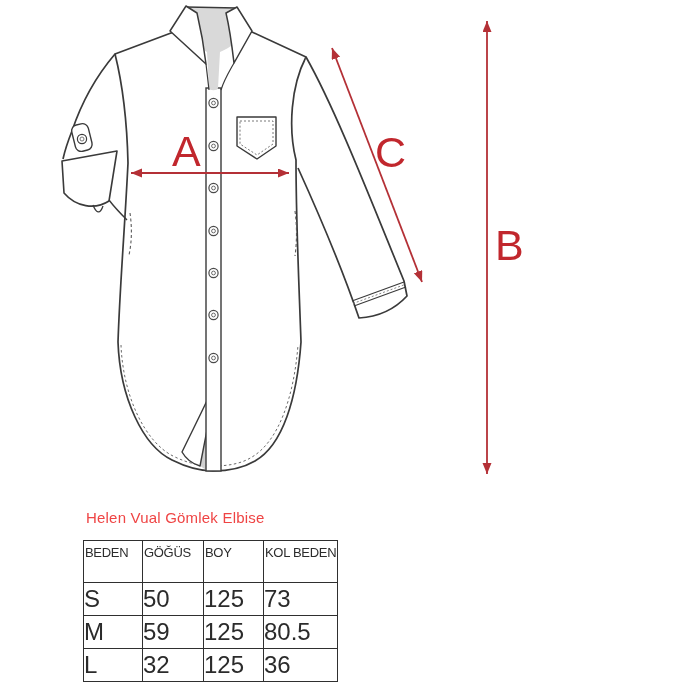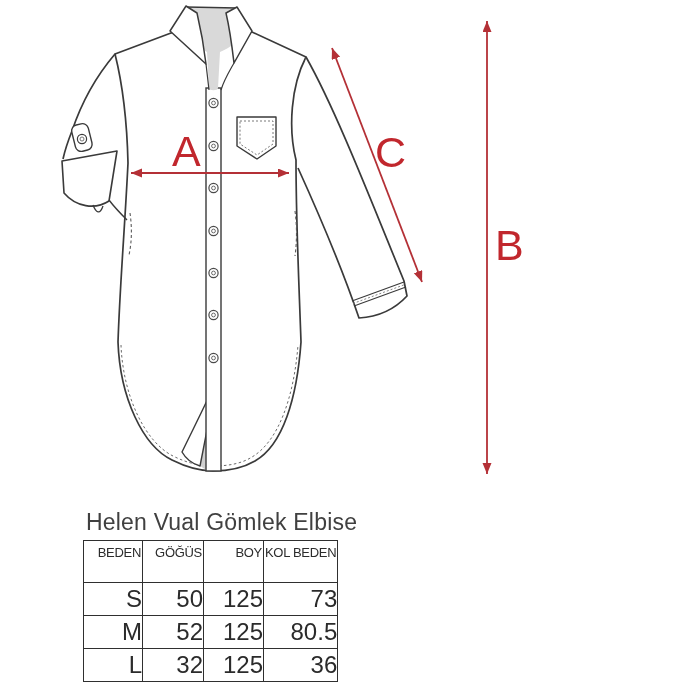--- a/index.html
+++ b/index.html
@@ -1,25 +1,25 @@
 <!DOCTYPE html>
 <html><head>
 <meta charset="utf-8">
 <style>
   html,body{margin:0;padding:0;background:#ffffff;}
   body{width:700px;height:700px;position:relative;overflow:hidden;
        font-family:"Liberation Sans",sans-serif;}
   .stage{position:absolute;inset:0;background:#fff;}
   svg.diagram{position:absolute;left:0;top:0;}
   .product-title{position:absolute;left:86px;top:509px;width:300px;
-       font-size:23px;font-weight:400;color:#404040;letter-spacing:.2px;
+       font-size:15px;font-weight:400;color:#ef4444;letter-spacing:.2px;
        white-space:nowrap;}
   table.size-table{position:absolute;left:83px;top:540px;border-collapse:collapse;
        table-layout:fixed;background:#fff;}
-  table.size-table td{border:1.5px solid #2f2f2f;text-align:right;
+  table.size-table td{border:1.5px solid #2f2f2f;text-align:left;
        overflow:hidden;white-space:nowrap;}
   tr.hdr td{height:36px;font-size:13px;letter-spacing:-.3px;color:#2c2c2c;
        vertical-align:top;padding-top:4px;font-weight:400;}
   tr.datarow td{height:32px;font-size:24px;color:#2b2b2b;vertical-align:middle;
        padding:0;font-weight:400;}
   .c0{width:56px}.c1{width:58px}.c2{width:57px}.c3{width:61px}
 </style>
 </head>
 <body>
 
@@ -120,21 +120,21 @@
         <td class="c3">KOL BEDEN</td>
       </tr>
       <tr class="datarow">
         <td class="c0">S</td>
         <td class="c1">50</td>
         <td class="c2">125</td>
         <td class="c3">73</td>
       </tr>
       <tr class="datarow">
         <td class="c0">M</td>
-        <td class="c1">52</td>
+        <td class="c1">59</td>
         <td class="c2">125</td>
         <td class="c3">80.5</td>
       </tr>
       <tr class="datarow">
         <td class="c0">L</td>
         <td class="c1">32</td>
         <td class="c2">125</td>
         <td class="c3">36</td>
       </tr>
     </tbody>

